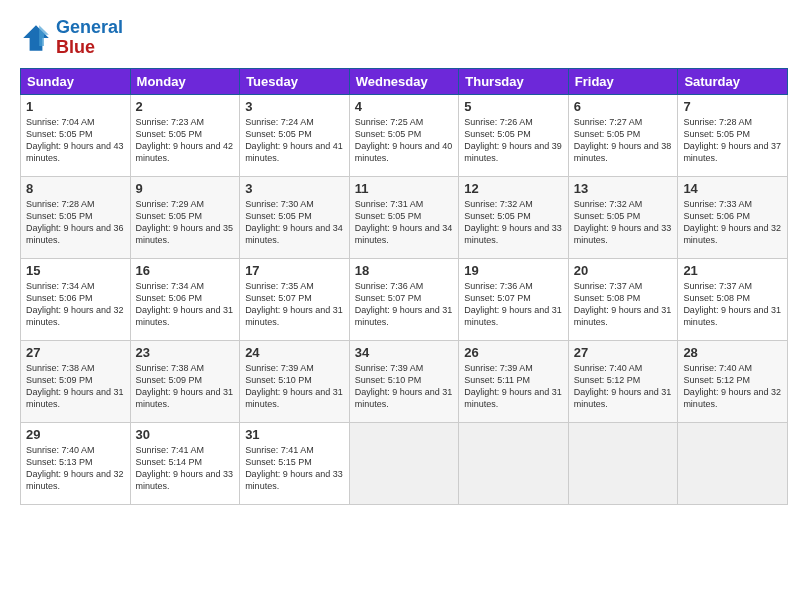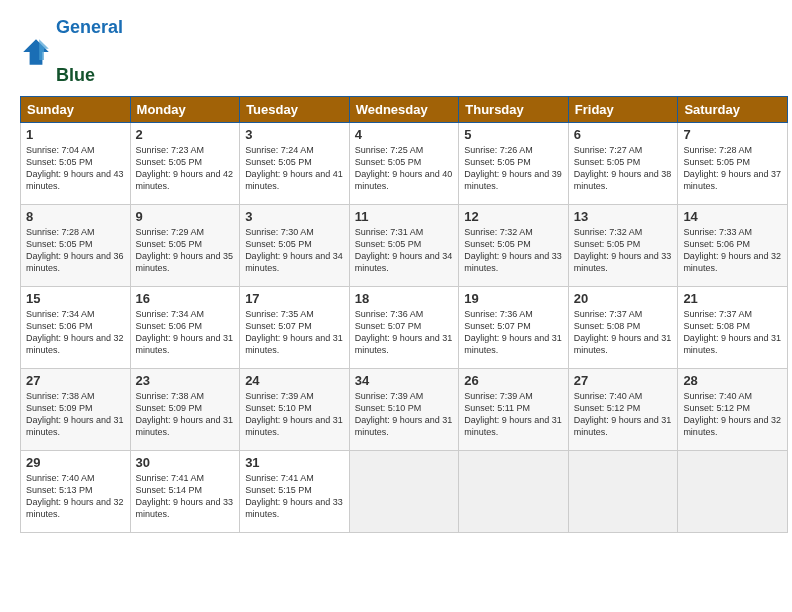--- a/index.html
+++ b/index.html
@@ -53,21 +53,21 @@
       font-size: 15px;
       color: #555;
       margin-top: 2px;
     }
     .calendar {
       width: 100%;
       border-collapse: collapse;
       table-layout: fixed;
     }
     .calendar th {
-      background: #a16207;
+      background: #6d28d9;
       color: #fff;
       font-size: 13px;
       font-weight: bold;
       padding: 5px 6px;
       text-align: left;
       border: 1px solid #1a5a9a;
     }
     .calendar td {
       vertical-align: top;
       border: 1px solid #ccc;
@@ -101,21 +101,21 @@
 
 <div class="page">
   <div class="header">
     <div class="logo">
       <svg class="logo-icon" viewBox="0 0 40 40">
         <polygon points="20,4 36,20 28,20 28,36 12,36 12,20 4,20" fill="#1a6eb5"></polygon>
         <polygon points="24,4 36,16 30,16 30,30 24,30" fill="#4a9fd4" opacity="0.7"></polygon>
       </svg>
       <div class="logo-text">
         <div><span>General</span></div>
-        <div style="color:#14532d;margin-top:28px;">Blue</div>
+        <div style="color:#b91c1c;">Blue</div>
       </div>
     </div>
     <div class="title-block">
       <div class="month-title"></div>
       <div class="subtitle"></div>
     </div>
   </div>
 
   <table class="calendar">
     <thead>

